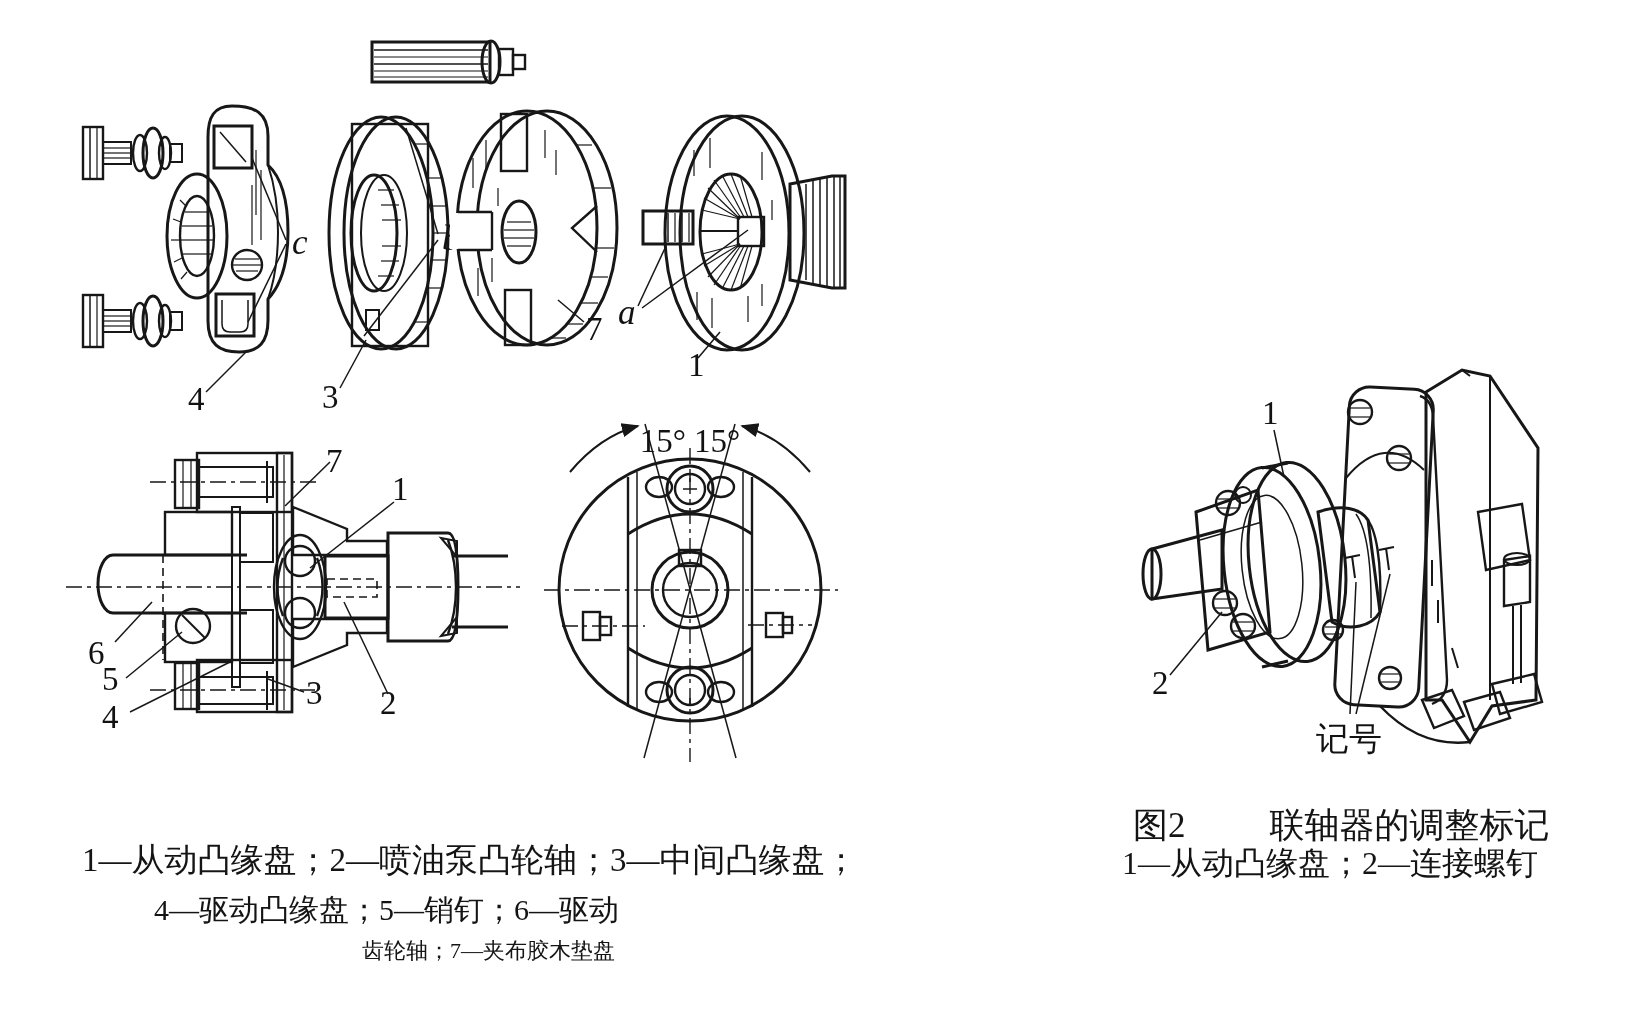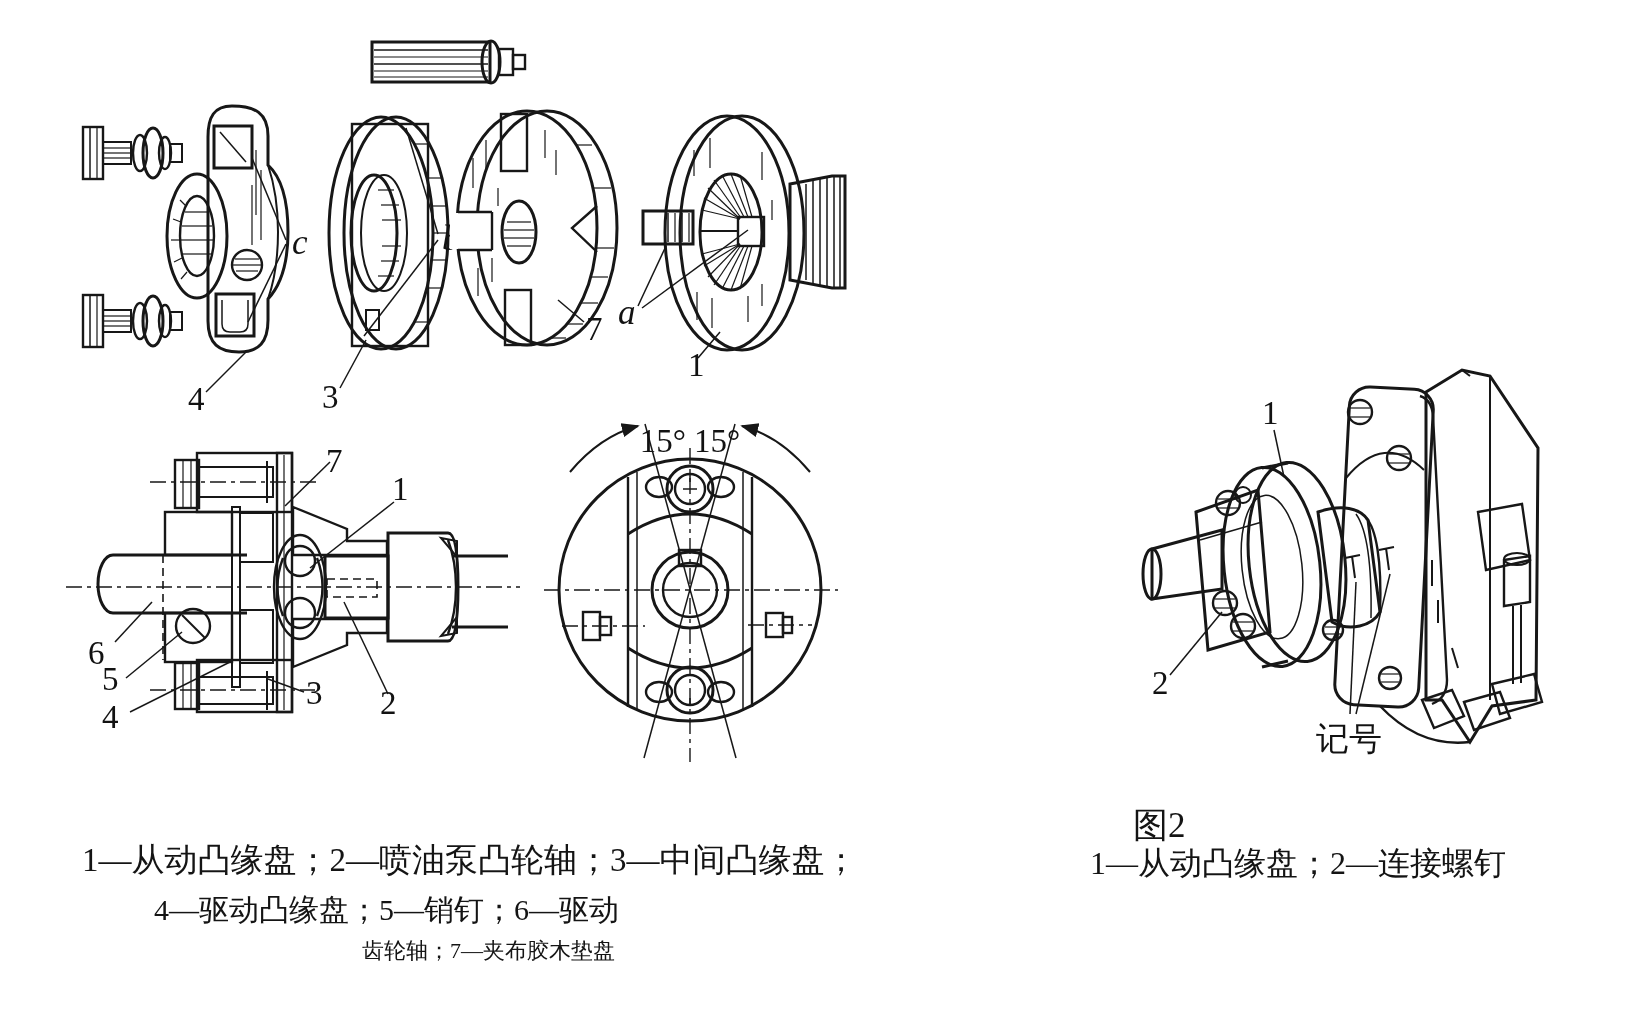--- a/index.html
+++ b/index.html
@@ -413,16 +413,17 @@
     <text x="1316" y="750" class="cjk">记号</text>
   </g>
 </svg>
 
 <div class="cap center" style="left:82px;top:838px;width:766px;font-size:33px;">1—从动凸缘盘；2—喷油泵凸轮轴；3—中间凸缘盘；</div>
 <div class="cap center" style="left:89px;top:890px;width:530px;font-size:30px;">4—驱动凸缘盘；5—销钉；6—驱动</div>
 <div class="cap center" style="left:85px;top:936px;width:530px;font-size:22px;">齿轮轴；7—夹布胶木垫盘</div>
 
 <div class="cap" style="left:1133px;top:786px;font-size:35px;display:flex;gap:84px;margin-top:16px;">
   <span>图2</span>
+  <span>联轴器的调整标记</span>
 </div>
-<div class="cap center" style="left:1090px;top:842px;width:415px;font-size:32px;">1—从动凸缘盘；2—连接螺钉</div>
+<div class="cap center" style="left:1122px;top:842px;width:415px;font-size:32px;">1—从动凸缘盘；2—连接螺钉</div>
 
 </div>
 
 </body></html>

